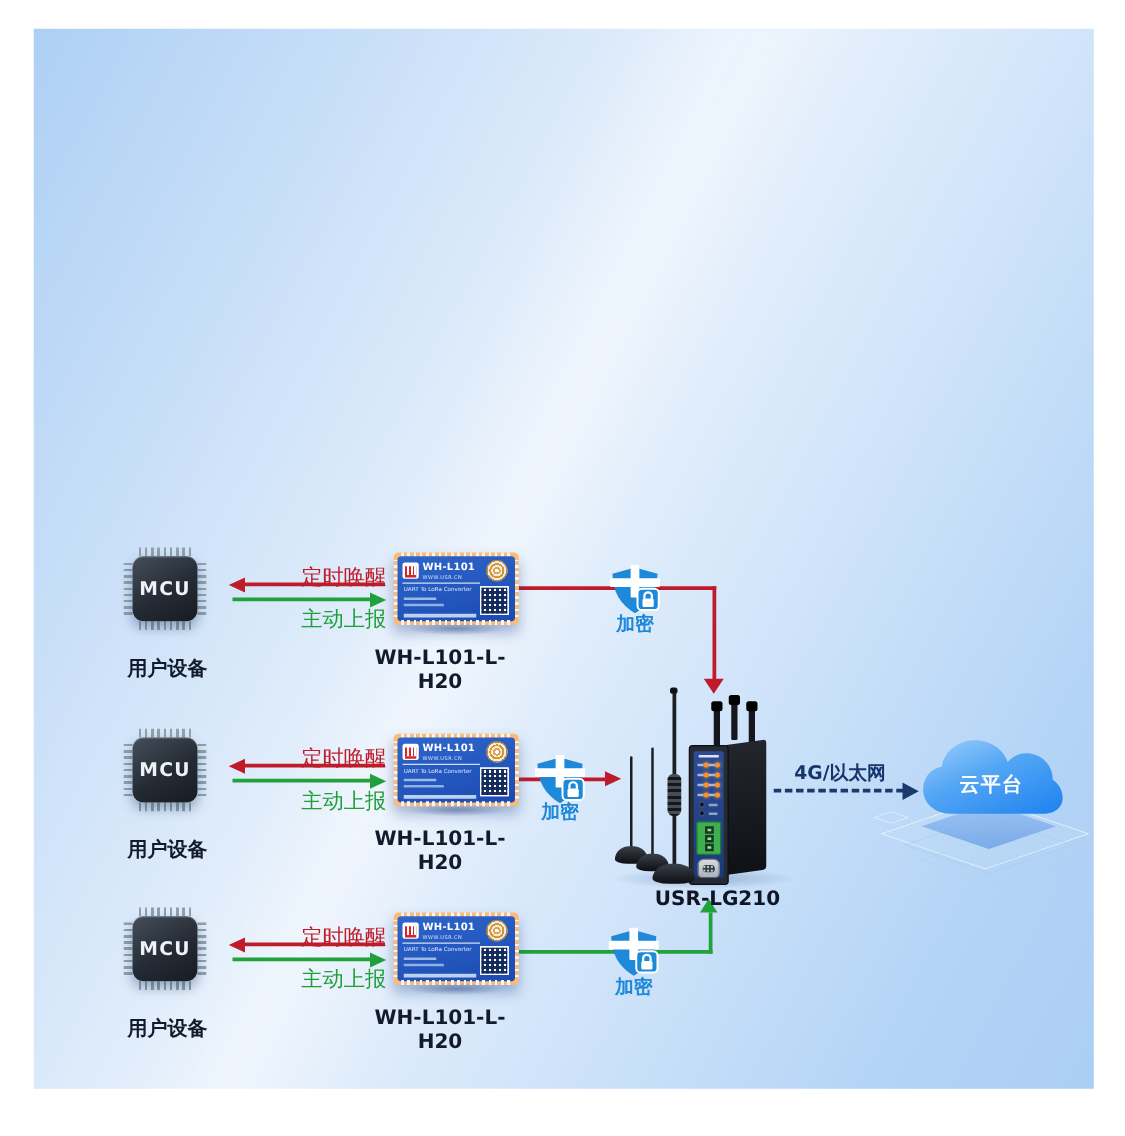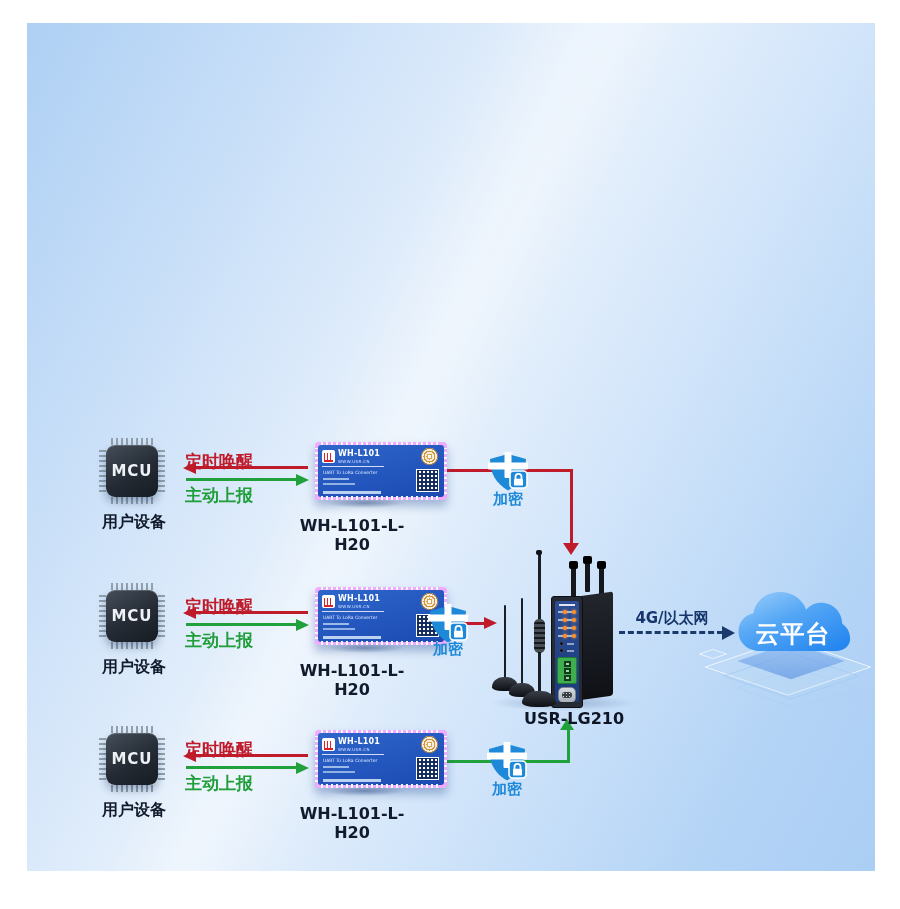--- a/index.html
+++ b/index.html
@@ -6,21 +6,21 @@
   .stage{position:relative;width:900px;height:909px;background:#ffffff;overflow:hidden;
          font-family:"DejaVu Sans",sans-serif;}
   .bg{position:absolute;left:27px;top:23px;width:848px;height:848px;
       background:
         linear-gradient(115deg, rgba(255,255,255,0) 38%, rgba(255,255,255,.28) 45%, rgba(255,255,255,0) 53%),
         linear-gradient(118deg,#aed0f4 0%,#c7def8 20%,#e9f2fc 46%,#d2e5fa 64%,#b4d4f6 86%,#abcef4 100%);}
 
   
   .abs{position:absolute;}
   .lbl{position:absolute;text-align:center;font-weight:bold;color:#121b2c;font-size:16px;z-index:5;}
-  .txt{position:absolute;text-align:left;font-weight:bold;font-size:17px;z-index:4;}
+  .txt{position:absolute;text-align:right;font-weight:normal;font-size:17px;z-index:4;}
   .wake{color:#bf1b2b;}
   .report{color:#1f9e3a;}
   .enc{position:absolute;text-align:center;font-weight:bold;font-size:15px;color:#1e88d9;z-index:6;}
   .aline{position:absolute;height:3px;z-index:3;}
   .vline{position:absolute;width:3px;z-index:3;}
   .red{background:#bf1b2b;}
   .green{background:#21a13b;}
   .ah{position:absolute;width:0;height:0;z-index:3;}
   .ah-left{border-top:6px solid transparent;border-bottom:6px solid transparent;border-right:13px solid #bf1b2b;}
   .ah-right-r{border-top:6px solid transparent;border-bottom:6px solid transparent;border-left:13px solid #bf1b2b;}
@@ -38,33 +38,33 @@
   .mcu-body{position:absolute;inset:8px;border-radius:9px;
     background:linear-gradient(150deg,#454e5a 0%,#242b34 55%,#161c23 100%);
     box-shadow:inset 0 1px 0 rgba(255,255,255,.18),0 5px 9px rgba(20,45,90,.35);
     display:flex;align-items:center;justify-content:center;}
   .mcu-label{color:#eef2f6;font-size:15px;font-weight:bold;letter-spacing:1px;}
   .pin{position:absolute;background:repeating-linear-gradient(90deg,#91a0ab 0 2px,transparent 2px 5px);}
   .pt{left:13px;top:1px;width:42px;height:7px;}
   .pb{left:13px;bottom:1px;width:42px;height:7px;}
   .pl,.pr{top:13px;height:42px;width:7px;background:repeating-linear-gradient(0deg,#91a0ab 0 2px,transparent 2px 5px);}
   .pl{left:1px;} .pr{right:1px;}
-  .user-lbl{top:75px;left:72px;width:124px;}
+  .user-lbl{top:88px;left:72px;width:124px;}
 
   
   .wake-t{top:13px;left:185px;width:124px;}
   .wl{left:196px;top:29px;width:112px;}
   .wlh{left:183px;top:25px;}
   .rl{left:186px;top:41px;width:110px;}
   .rlh{left:296px;top:37px;}
   .report-t{top:47px;left:185px;width:124px;}
 
   
-  .module{position:absolute;left:315px;top:5px;width:100px;height:58px;background:#f0abfc;
-    border-radius:4px;box-shadow:0 6px 10px rgba(30,70,140,.35);z-index:4;padding-left:32px;}
+  .module{position:absolute;left:315px;top:5px;width:100px;height:58px;background:#fdba74;
+    border-radius:4px;box-shadow:0 6px 10px rgba(30,70,140,.35);z-index:4;}
   .module::before,.module::after{content:"";position:absolute;left:6px;right:6px;height:4px;
     background:repeating-linear-gradient(90deg,#f2f7fc 0 2px,transparent 2px 5px);}
   .module::before{top:0;} .module::after{bottom:0;}
   .cast-l,.cast-r{position:absolute;top:6px;bottom:6px;width:4px;
     background:repeating-linear-gradient(0deg,#f2f7fc 0 2px,transparent 2px 5px);}
   .cast-l{left:0;} .cast-r{right:0;}
   .mod-core{position:absolute;inset:3px;background:linear-gradient(165deg,#2e66cb,#1b4ab2);
     border-radius:3px;overflow:hidden;}
   .mod-core>*{position:absolute;}
   .mod-logo{left:4px;top:5px;width:13px;height:13px;background:#fff;border-radius:2px;}
@@ -153,21 +153,21 @@
   .gw-lbl{left:19px;top:160px;width:150px;text-align:center;font-weight:bold;font-size:16px;color:#0f1524;}
 
   
   .uplink-lbl{position:absolute;left:612px;top:609px;width:120px;text-align:center;
     font-weight:bold;font-size:15px;color:#16356b;z-index:5;}
   .dash-line{position:absolute;left:619px;top:631px;width:104px;height:0;
     border-top:3px dashed #1a3a6e;z-index:4;}
   .uplink-head{left:722px;top:626px;z-index:4;}
   .cloud-svg{position:absolute;left:735px;top:587px;width:116px;height:70px;z-index:4;}
   .cloud-lbl{position:absolute;left:735px;top:618px;width:116px;text-align:center;
-    font-weight:bold;font-size:24px;color:#fff;z-index:5;letter-spacing:1px;}
+    font-weight:bold;font-size:16px;color:#fff;z-index:5;letter-spacing:1px;}
   .plat{position:absolute;transform:translate(-50%,-50%) scaleY(.34) rotate(45deg);z-index:1;box-sizing:border-box;}
   .pl1{left:788px;top:667px;width:118px;height:118px;border:1.5px solid rgba(255,255,255,.9);
     background:rgba(205,228,250,.2);}
   .pl2{left:791px;top:676px;width:96px;height:96px;border:1px solid rgba(160,200,242,.8);
     background:rgba(185,215,246,.18);}
   .pl3{left:796px;top:688px;width:84px;height:84px;border:1px solid rgba(170,205,243,.55);}
   .pl4{left:791px;top:661px;width:76px;height:76px;
     background:linear-gradient(135deg,rgba(130,180,240,.55),rgba(64,125,220,.5));}
   .pl5{left:713px;top:654px;width:20px;height:20px;border:1px solid rgba(255,255,255,.8);}
   .pl6{left:858px;top:696px;width:24px;height:24px;border:1px solid rgba(170,205,243,.6);}

